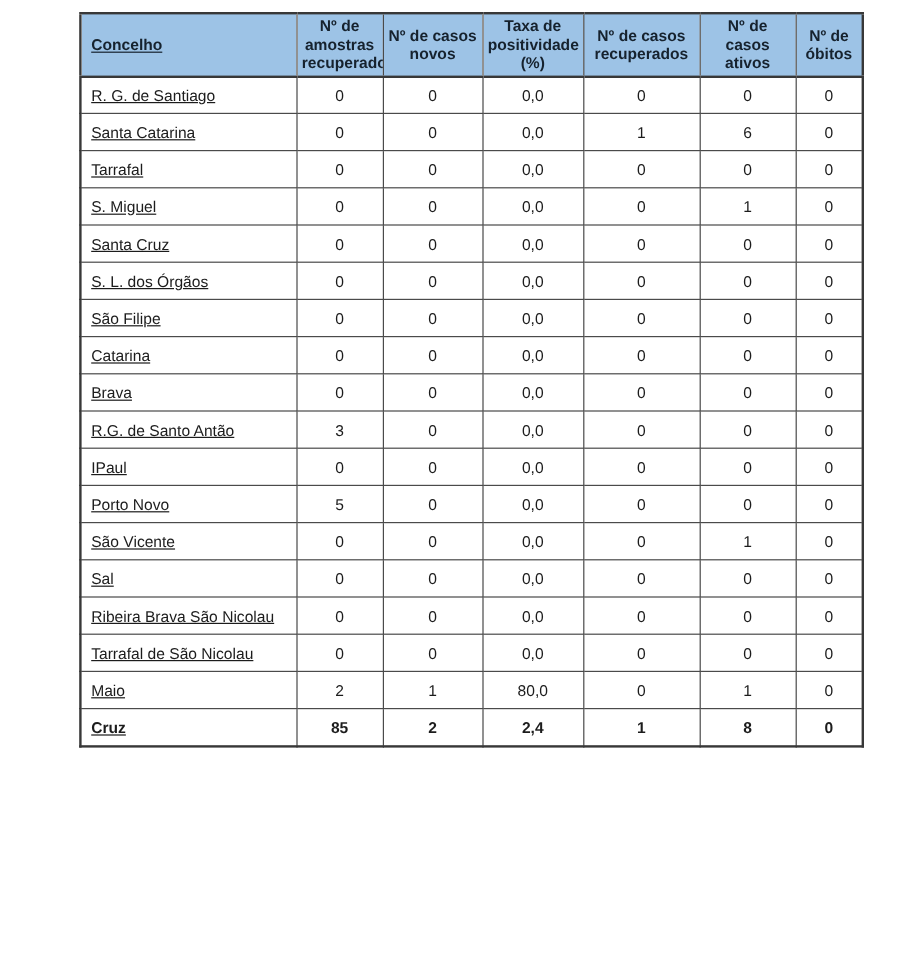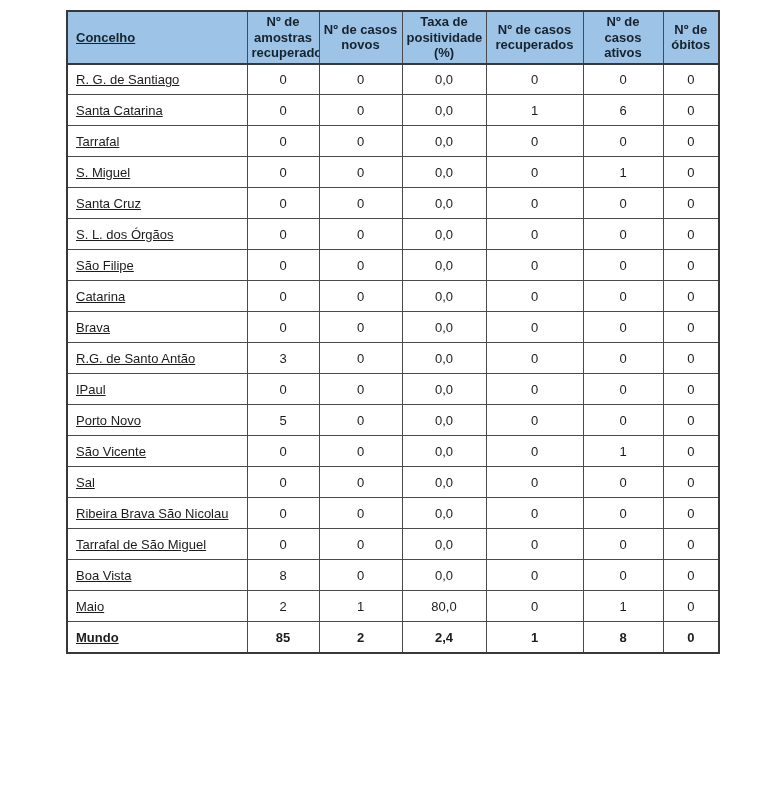--- a/index.html
+++ b/index.html
@@ -216,48 +216,39 @@
         <tr>
           <td class="col-concelho">Ribeira Brava São Nicolau</td>
           <td>0</td>
           <td>0</td>
           <td>0,0</td>
           <td>0</td>
           <td>0</td>
           <td>0</td>
         </tr>
         <tr>
-          <td class="col-concelho">Tarrafal de São Miguel</td>
-          <td>0</td>
-          <td>0</td>
-          <td>0,0</td>
-          <td>0</td>
-          <td>0</td>
-          <td>0</td>
-        </tr>
-        <tr>
-          <td class="col-concelho">Boa Vista</td>
-          <td>8</td>
+          <td class="col-concelho">Tarrafal de São Nicolau</td>
+          <td>0</td>
           <td>0</td>
           <td>0,0</td>
           <td>0</td>
           <td>0</td>
           <td>0</td>
         </tr>
         <tr>
           <td class="col-concelho">Maio</td>
           <td>2</td>
           <td>1</td>
           <td>80,0</td>
           <td>0</td>
           <td>1</td>
           <td>0</td>
         </tr>
         <tr class="total-row">
-          <td class="col-concelho">Mundo</td>
+          <td class="col-concelho">Cruz</td>
           <td>85</td>
           <td>2</td>
           <td>2,4</td>
           <td>1</td>
           <td>8</td>
           <td>0</td>
         </tr>
       </tbody>
   </table>
 </div>

